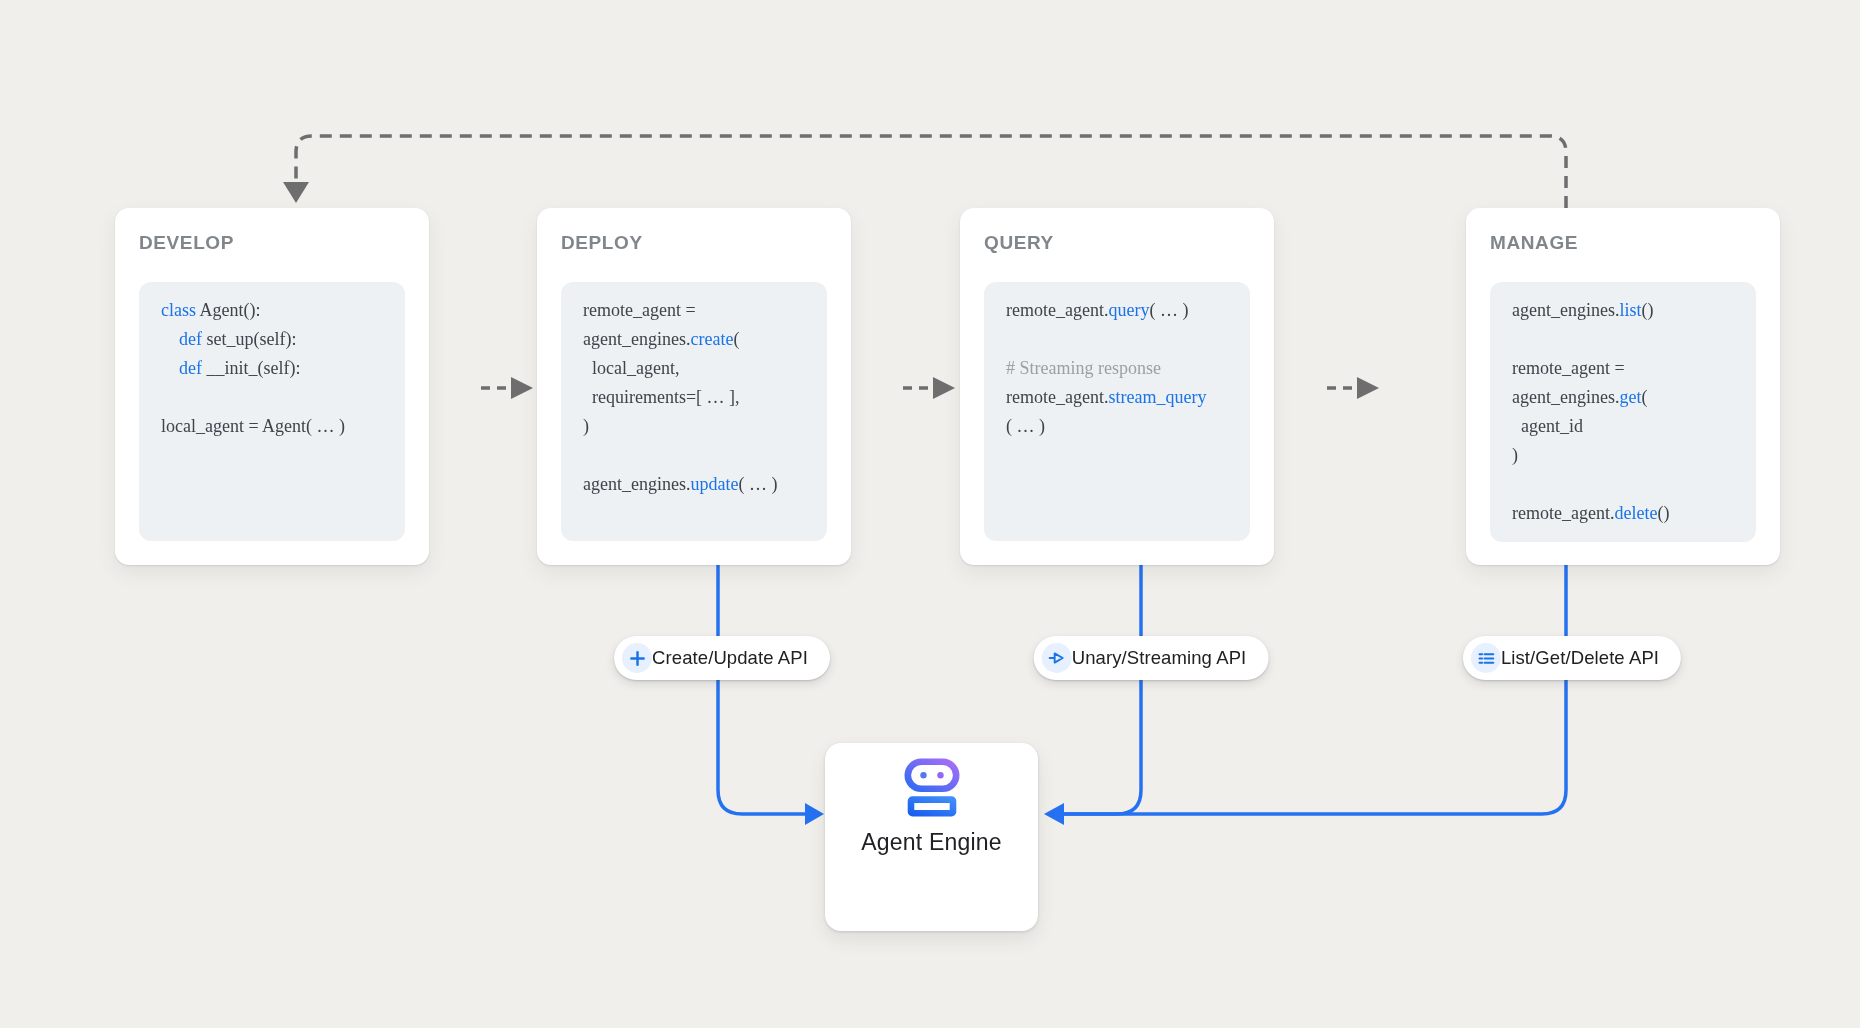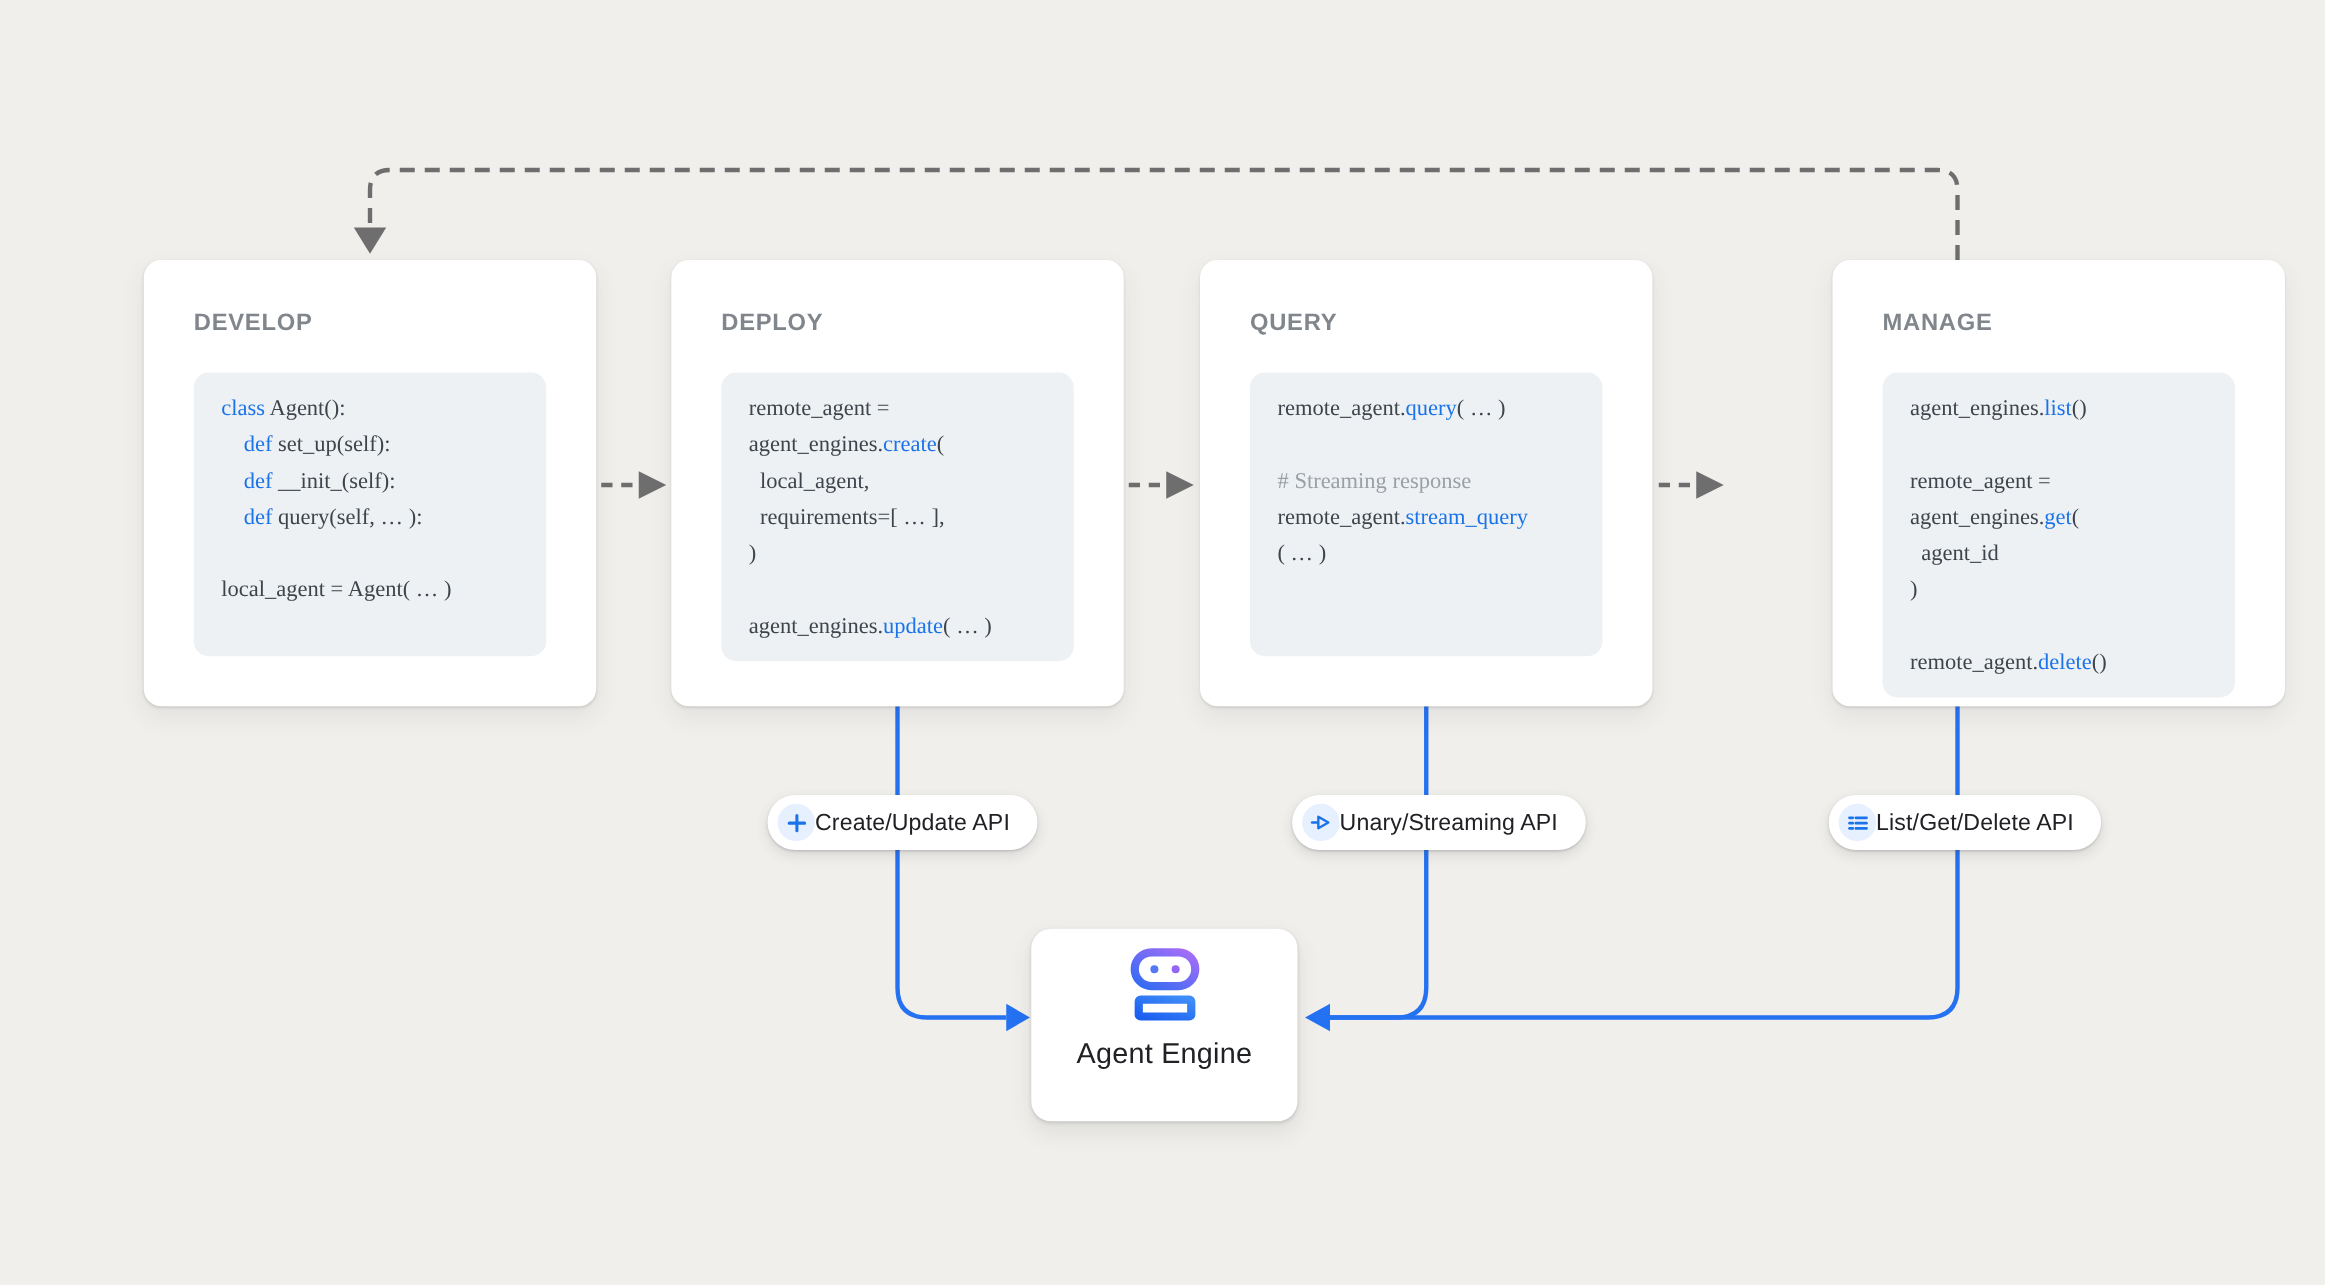--- a/index.html
+++ b/index.html
@@ -14,41 +14,41 @@
   body{font-family:"Liberation Sans",sans-serif;background:var(--bg);}
   #canvas{position:relative;width:1860px;height:1028px;background:var(--bg);overflow:hidden;}
 
   #connector-layer{position:absolute;left:0;top:0;z-index:1;}
   .dash-line{stroke:var(--dash-gray);fill:none;stroke-width:3.5;stroke-dasharray:12 8;}
   .gap-dash{stroke:var(--dash-gray);fill:none;stroke-width:3.5;stroke-dasharray:9 7;}
   .dash-head{fill:var(--dash-gray);}
   .blue-line{stroke:var(--line-blue);fill:none;stroke-width:3.5;}
   .blue-head{fill:var(--line-blue);}
 
-  .card{position:absolute;top:208px;width:362px;height:357px;background:var(--card-bg);
+  .card{position:absolute;top:208px;width:314px;height:357px;background:var(--card-bg);
     border-radius:14px;box-shadow:0 1px 2px rgba(60,64,67,.14),0 8px 20px rgba(60,64,67,.08);
-    padding:40px;display:flex;flex-direction:column;z-index:2;}
+    padding:24px;display:flex;flex-direction:column;z-index:2;}
   .card-title{font-size:19px;font-weight:700;letter-spacing:.6px;color:var(--title-gray);
     margin-bottom:28px;line-height:22px;}
   .code-block{flex:1;background:var(--code-bg);border-radius:12px;padding:14px 20px 14px 22px;
     font-family:Liberation Serif, serif;font-size:18px;line-height:29px;color:var(--code-text);
     overflow:visible;}
   .code-line{white-space:pre;}
   .tok-kw{color:var(--code-kw);}
   .tok-cm{color:var(--code-cm);}
 
   .pill{position:absolute;top:658px;transform:translate(-50%,-50%);height:44px;z-index:3;
     background:var(--card-bg);border-radius:22px;display:flex;align-items:center;gap:0;
     padding:0 22px 0 8px;box-shadow:0 1px 2px rgba(60,64,67,.22),0 4px 10px rgba(60,64,67,.14);
     white-space:nowrap;}
   .pill-icon-circle{width:30px;height:30px;border-radius:50%;background:var(--pill-icon-bg);
     display:flex;align-items:center;justify-content:center;flex:0 0 auto;}
   .pill-label{font-size:18.5px;font-weight:500;color:var(--label-dark);letter-spacing:.1px;}
 
-  .engine-box{position:absolute;left:825px;top:743px;width:213px;height:154px;z-index:3;
+  .engine-box{position:absolute;left:825px;top:743px;width:213px;height:188px;z-index:3;
     background:var(--card-bg);border-radius:16px;
     box-shadow:0 1px 3px rgba(60,64,67,.18),0 8px 18px rgba(60,64,67,.10);
     display:flex;flex-direction:column;align-items:center;}
   .robot{margin-top:15px;line-height:0;}
   .engine-label{margin-top:12px;font-size:23px;font-weight:500;color:var(--label-dark);letter-spacing:.2px;}
 
   .rg-a{stop-color:var(--robot-blue);} .rg-b{stop-color:var(--robot-purple);}
   .bg-a{stop-color:var(--robot-body-start);} .bg-b{stop-color:var(--robot-body-end);}
 </style>
 </head>
@@ -74,21 +74,20 @@
     <path class="blue-line" d="M 1141 565 V 790 Q 1141 814 1117 814 H 1064"></path>
     <polygon class="blue-head" points="1064,803 1064,825 1044,814"></polygon>
   </svg>
 
   <div class="card" style="left:115px">
     <div class="card-title">DEVELOP</div>
     <div class="code-block">
         <div class="code-line"><span class="tok-kw">class</span><span> Agent():</span></div>
         <div class="code-line"><span>    </span><span class="tok-kw">def</span><span> set_up(self):</span></div>
         <div class="code-line"><span>    </span><span class="tok-kw">def</span><span> __init_(self):</span></div>
-        <div class="code-line"><span>    </span><span class="tok-kw">def</span><span> query(self, … ):</span></div>
         <div class="code-line">&nbsp;</div>
         <div class="code-line"><span>local_agent = Agent( … )</span></div>
       </div>
   </div>
   <div class="card" style="left:537px">
     <div class="card-title">DEPLOY</div>
     <div class="code-block">
         <div class="code-line"><span>remote_agent =</span></div>
         <div class="code-line"><span>agent_engines.</span><span class="tok-kw">create</span><span>(</span></div>
         <div class="code-line"><span>  local_agent,</span></div>

